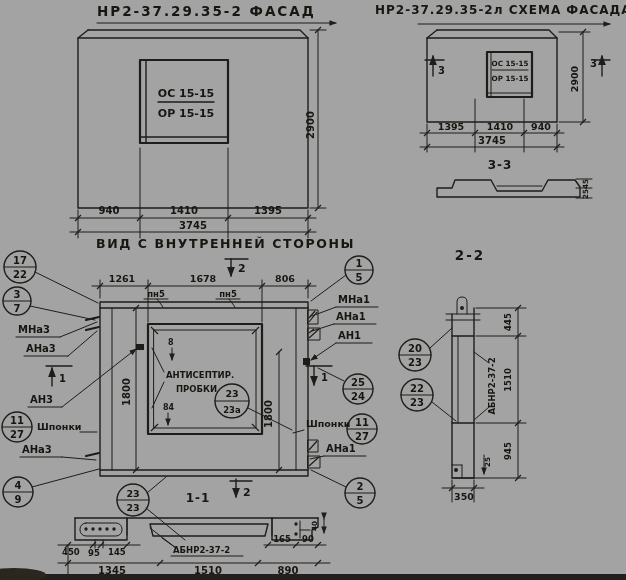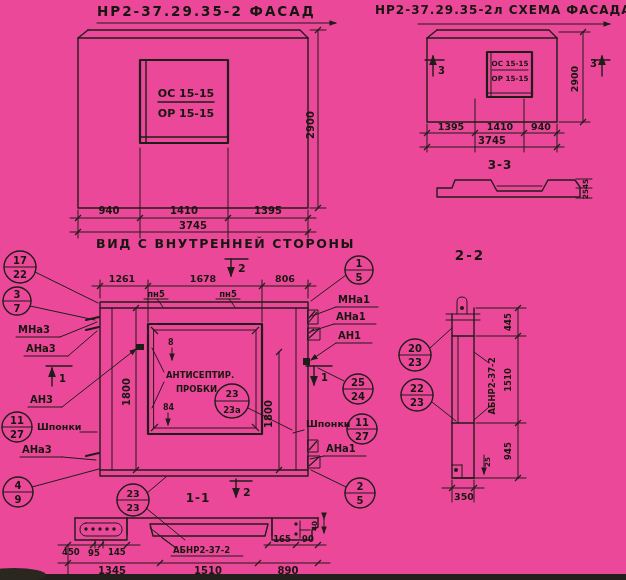--- a/index.html
+++ b/index.html
@@ -1,16 +1,16 @@
 <!DOCTYPE html>
 <html><head>
 <meta charset="utf-8">
 <style>
   html,body{margin:0;padding:0;background:#888;}
-  #page{position:relative;width:626px;height:580px;background:#ec4899;overflow:hidden;}
+  #page{position:relative;width:626px;height:580px;background:#a3a3a3;overflow:hidden;}
   svg{position:absolute;left:0;top:0;}
   .ln{stroke:#1e1d1a;stroke-width:1.4;fill:none;stroke-linecap:round;stroke-linejoin:round;}
   .ln2{stroke-width:2.2;}
   .lnt{stroke-width:1;}
   .tick{stroke:#1e1d1a;stroke-width:1.2;fill:none;}
   .fillink{fill:#1e1d1a;stroke:none;}
   text{font-family:"DejaVu Sans","Liberation Sans",sans-serif;font-weight:bold;fill:#171611;}
   .t14{font-size:13.5px;letter-spacing:2px;}
   .t12{font-size:12px;letter-spacing:1px;}
   .t12b{font-size:12.5px;letter-spacing:1.6px;}

